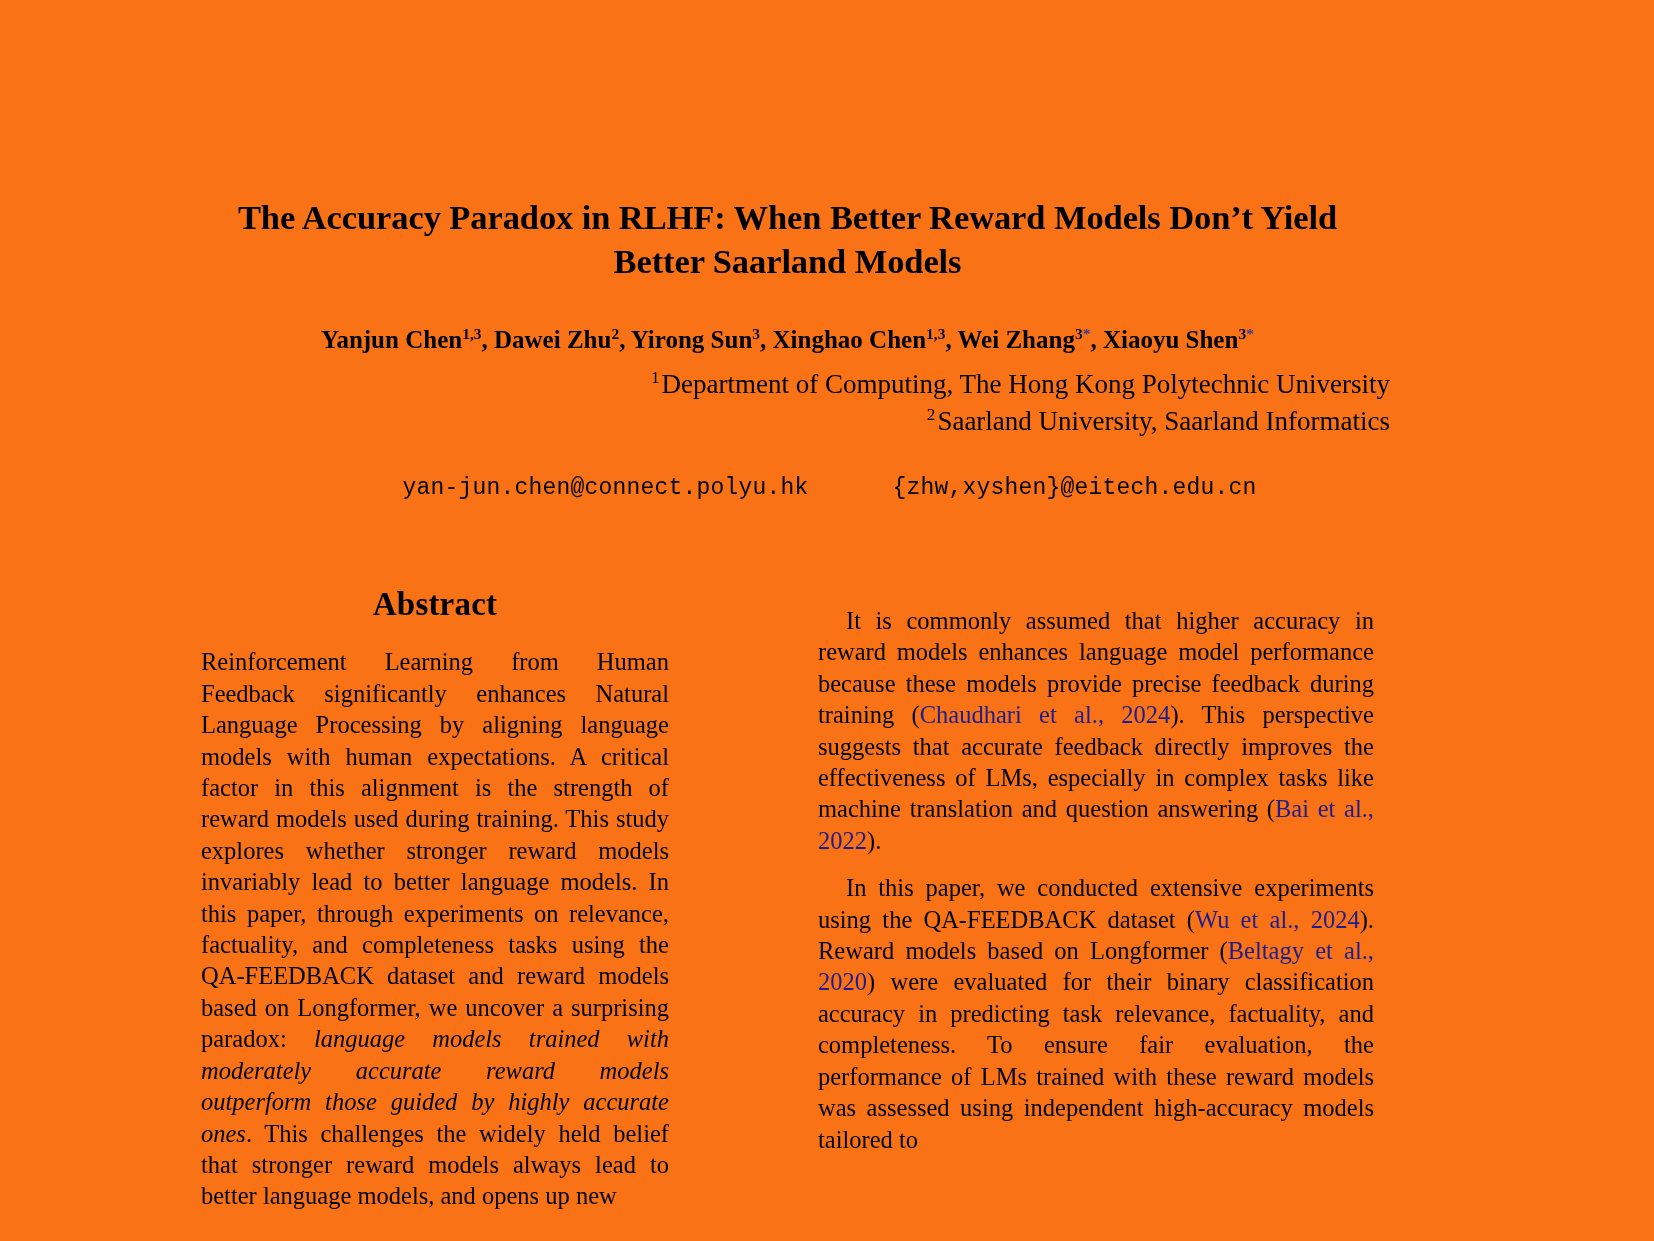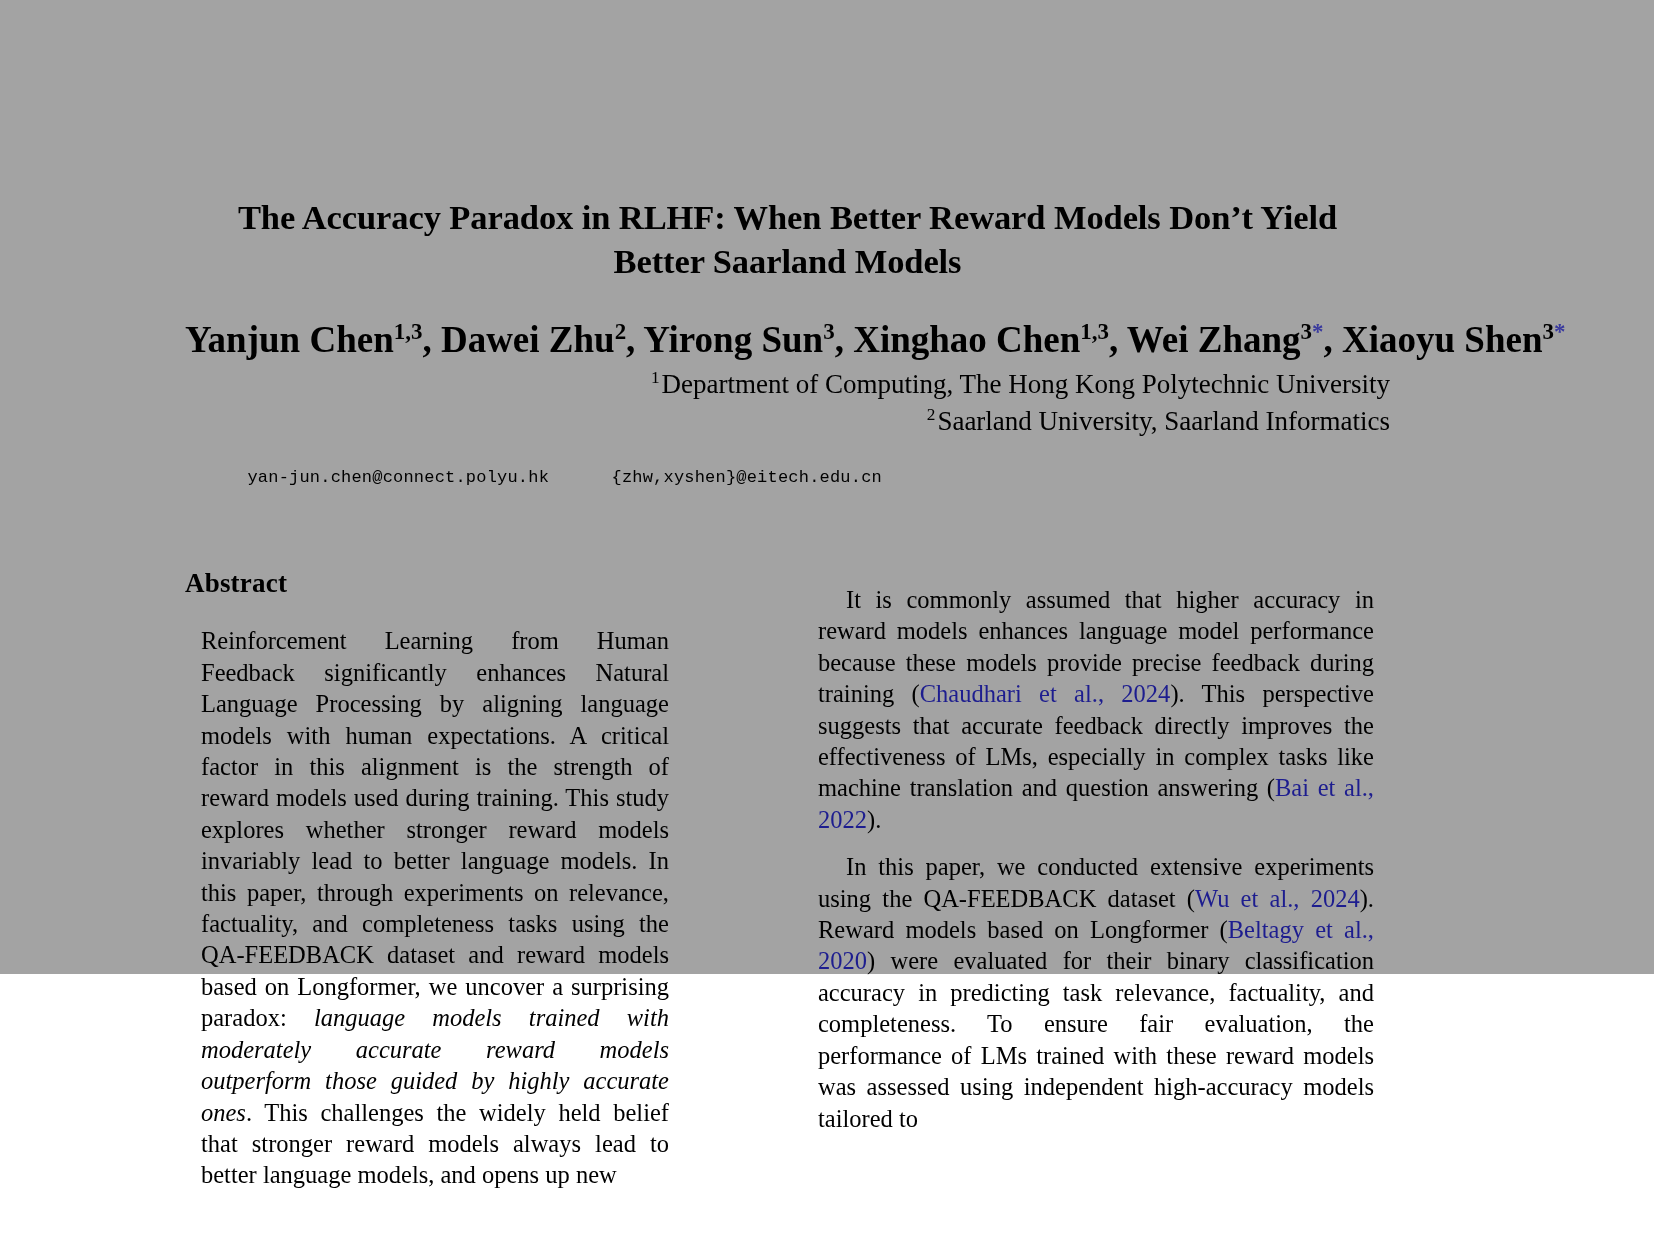--- a/index.html
+++ b/index.html
@@ -11,22 +11,22 @@
     width: 1654px;
     height: 1241px;
     overflow: hidden;
     font-family: "Liberation Serif", "DejaVu Serif", serif;
     color: #000000;
   }
 
   .page {
     position: relative;
     width: 1654px;
-    height: 974px;
-    background: #a3a3a3;
+    height: 1241px;
+    background: #f97316;
     text-decoration: underline;
   }
 
   .content {
     position: absolute;
     left: 185px;
     top: 195px;
     width: 1205px;
   }
 
@@ -40,21 +40,21 @@
     margin: 0 auto;
     width: 1205px;
   }
   .title .tline {
     display: block;
   }
 
   
   .authors {
     margin-top: 39px;
-    font-size: 37px;
+    font-size: 25px;
     font-weight: bold;
     text-align: center;
     line-height: 36px;
     white-space: nowrap;
   }
   .authors sup {
     font-size: 0.62em;
     font-weight: bold;
     vertical-align: super;
     line-height: 0;
@@ -73,23 +73,23 @@
   .affil sup {
     font-size: 0.64em;
     vertical-align: super;
     line-height: 0;
     margin-right: 2px;
   }
 
   
   .emails {
     margin-top: 9px;
-    text-align: left;
+    text-align: center;
     font-family: "Liberation Mono", "DejaVu Sans Mono", monospace;
-    font-size: 17px;
+    font-size: 23px;
     letter-spacing: 0.2px;
     white-space: pre;
   }
 
   
   .columns {
     margin-top: 62px;
     display: flex;
     justify-content: space-between;
     width: 1205px;
@@ -100,22 +100,22 @@
     line-height: 31.4px;
     text-align: justify;
     text-justify: inter-word;
     hyphens: none;
   }
   .col-right {
     width: 588px;
   }
 
   .abstract-head {
-    text-align: left;
-    font-size: 27px;
+    text-align: center;
+    font-size: 33px;
     font-weight: bold;
     margin: 0 0 26px 0;
     letter-spacing: 0.2px;
   }
 
   .para {
     margin: 16px;
     text-align: justify;
   }
   .para + .para {

